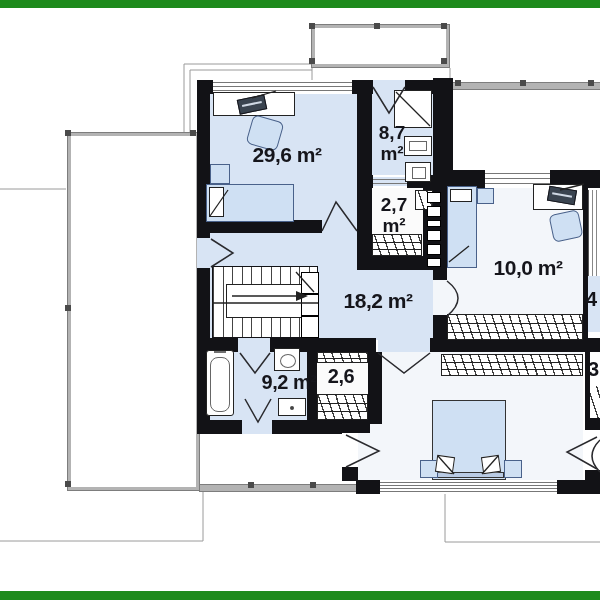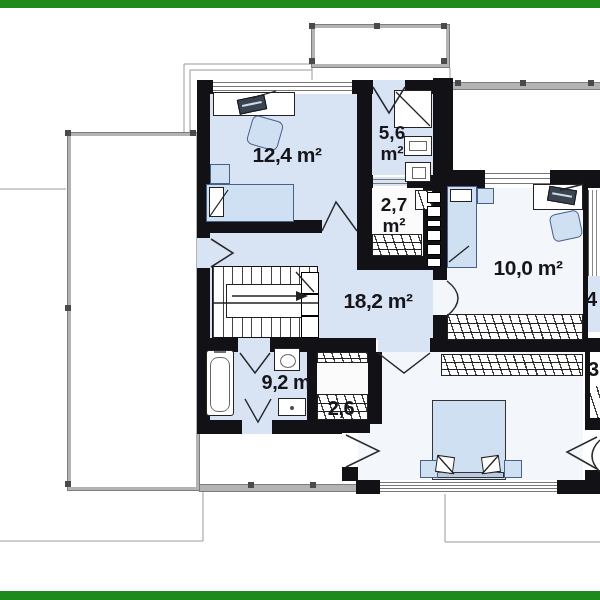--- a/index.html
+++ b/index.html
@@ -226,33 +226,33 @@
   <div class="fixt" style="left:206px;top:350px;width:28px;height:66px;border-radius:3px;z-index:5;">
     <div style="position:absolute;left:3px;top:6px;right:3px;bottom:3px;border:1px solid #666;border-radius:8px;"></div>
   </div>
   <div class="fixt" style="left:274px;top:348px;width:26px;height:23px;border-width:1px;z-index:5;">
     <div style="position:absolute;left:5px;top:5px;width:14px;height:12px;border:1px solid #666;border-radius:50%;"></div>
   </div>
   <div class="fixt" style="left:278px;top:398px;width:28px;height:18px;border-width:1px;z-index:5;">
     <div style="position:absolute;left:11px;top:7px;width:4px;height:4px;background:#444;border-radius:50%;"></div>
   </div>
 
-  <div class="label" style="left:287px;top:155px;z-index:7;">12,4 m²</div>
+  <div class="label" style="left:287px;top:155px;z-index:7;">29,6 m²</div>
   <div class="label2" style="left:392px;top:144px;z-index:7;">
-    <span>5,6</span>
+    <span>8,7</span>
     <span>m²</span>
   </div>
   <div class="label2" style="left:394px;top:216px;z-index:7;">
     <span>2,7</span>
     <span>m²</span>
   </div>
   <div class="label" style="left:528px;top:268px;z-index:7;">10,0 m²</div>
   <div class="label" style="left:378px;top:301px;z-index:7;text-align:center;">18,2 m²</div>
   <div class="label" style="left:289px;top:382px;font-size:20px;z-index:7;">9,2 m²</div>
-  <div class="label" style="left:341px;top:376px;font-size:20px;z-index:7;margin-top:32px;">2,6</div>
+  <div class="label" style="left:341px;top:376px;font-size:20px;z-index:7;">2,6</div>
 
   <div class="clip-frag" style="left:586px;top:288px;z-index:7;">4</div>
   <div class="clip-frag" style="left:588px;top:358px;z-index:7;">3</div>
 
   <svg width="600" height="600" style="z-index:8;" viewBox="0 0 600 600">
     <g stroke="#2a2a2e" stroke-width="1.5" fill="none">
       <polyline points="322,231 336,202 357,231"></polyline>
       <polyline points="211,239 233,253 211,267"></polyline>
       <polyline points="373,87 389,113 405,87"></polyline>
       <path d="M447,281 Q469,298 447,316"></path>

